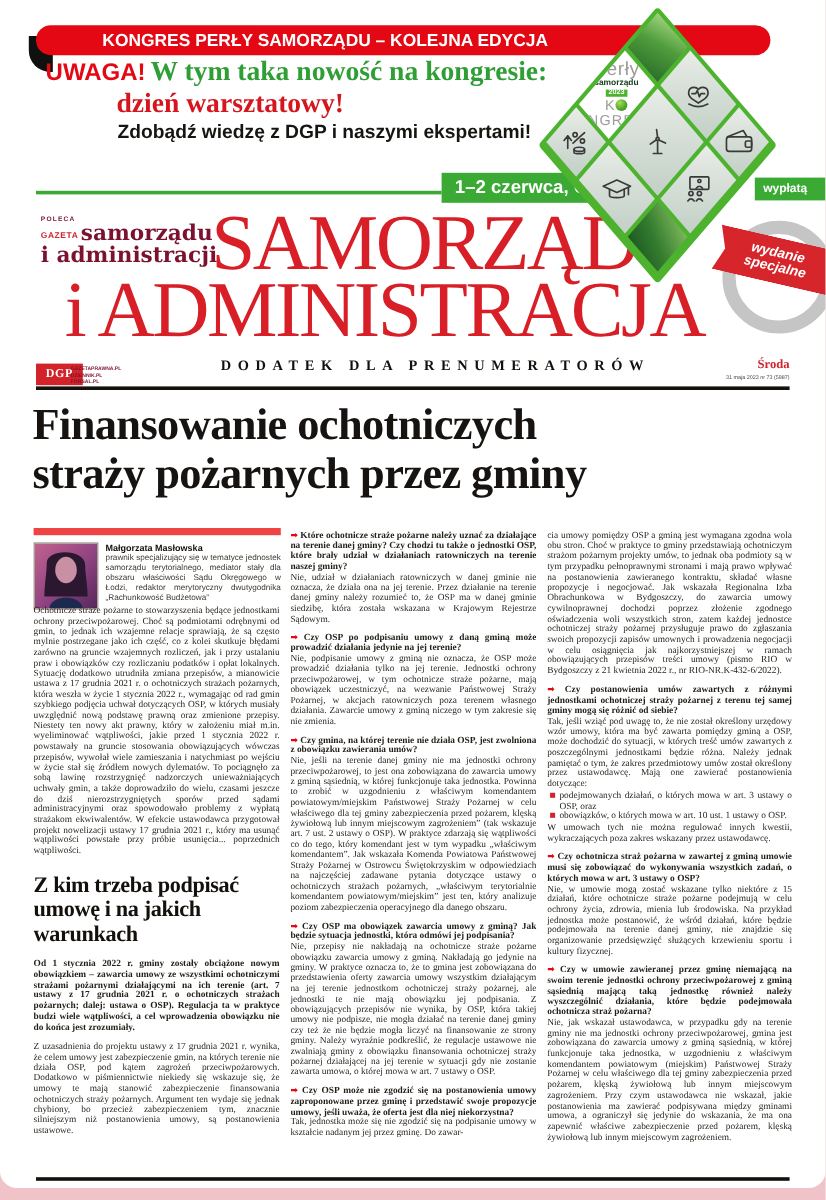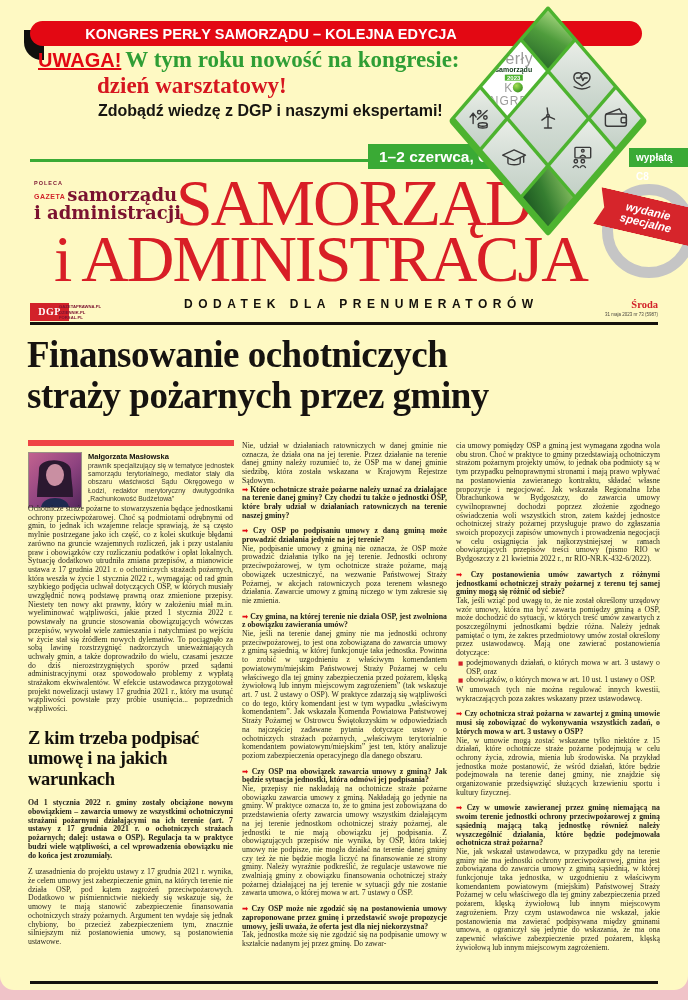--- a/index.html
+++ b/index.html
@@ -1,25 +1,25 @@
 <!DOCTYPE html>
 <html lang="pl"><head>
 <meta charset="utf-8">
 <style>
   html,body{margin:0;padding:0;}
   body{width:688px;height:1000px;background:#f0c3c8;font-family:"Liberation Serif",serif;position:relative;}
-  .page{position:absolute;left:0;top:0;width:688px;height:990px;background:#fef9c3;overflow:hidden;border-radius:0 0 14px 14px;}
+  .page{position:absolute;left:0;top:0;width:688px;height:990px;background:#ffffff;overflow:hidden;border-radius:0 0 14px 14px;}
 
   
   .fold{position:absolute;left:24px;top:30px;width:20px;height:30px;background:#10100e;border-radius:0 0 0 18px;z-index:1;}
   .redbar{position:absolute;left:30px;top:21px;width:612px;height:25px;background:#e30813;border-radius:13px;z-index:2;
           display:flex;align-items:center;justify-content:center;padding-right:130px;box-sizing:border-box;}
   .redbar span{color:#fff;font-family:"Liberation Sans",sans-serif;font-weight:bold;font-size:14.5px;letter-spacing:0;white-space:nowrap;}
   .uwaga-row{position:absolute;left:38px;top:47px;white-space:nowrap;z-index:2;}
-  .uwaga{color:#e30813;font-family:"Liberation Sans",sans-serif;font-weight:bold;font-size:20px;text-decoration:underline;}
+  .uwaga{color:#e30813;font-family:"Liberation Sans",sans-serif;font-weight:bold;font-size:20px;}
   .promo-green{color:#2f9e35;font-family:"Liberation Serif",serif;font-weight:bold;font-size:23px;}
   .promo-red{position:absolute;left:97px;top:73px;color:#d6161f;font-family:"Liberation Serif",serif;font-weight:bold;font-size:23px;z-index:2;}
   .promo-lines{position:absolute;left:98px;top:100px;font-family:"Liberation Sans",sans-serif;font-weight:bold;font-size:16px;line-height:22px;color:#171511;z-index:2;}
   .green-line{position:absolute;left:30px;top:159px;width:338px;height:3px;background:#3aaa35;}
   .event-box{position:absolute;left:368px;top:144px;height:25px;background:#3aaa35;color:#fff;font-family:"Liberation Sans",sans-serif;
              font-weight:bold;font-size:15.5px;line-height:25px;padding:0 11px;z-index:4;}
   .more-box{position:absolute;left:629px;top:148px;height:19px;background:#3aaa35;color:#fff;font-family:"Liberation Sans",sans-serif;
             font-weight:bold;font-size:10px;line-height:19px;padding:0 7px;z-index:6;}
 
   
@@ -43,21 +43,21 @@
 
   
   .brand{position:absolute;left:34px;top:180px;color:#7b1230;}
   .brand .poleca{font-family:"Liberation Sans",sans-serif;font-weight:bold;font-size:5.5px;letter-spacing:1px;}
   .brand .row2{line-height:17px;}
   .brand .gazeta{font-family:"Liberation Sans",sans-serif;font-weight:bold;font-size:7px;color:#d2222a;letter-spacing:.5px;margin-right:2px;vertical-align:2px;}
   .brand .b-big{font-family:"DejaVu Serif","Liberation Serif",serif;font-weight:bold;font-size:18px;}
   .brand .row3{font-family:"DejaVu Serif","Liberation Serif",serif;font-weight:bold;font-size:18px;line-height:16px;}
   .title1{position:absolute;left:176px;top:170px;font-family:"Liberation Serif",serif;font-size:66px;line-height:66px;color:#d81e26;letter-spacing:-2px;z-index:2;}
   .title2{position:absolute;left:54px;top:226px;font-family:"Liberation Serif",serif;font-size:66px;line-height:66px;color:#d81e26;letter-spacing:-2px;z-index:2;}
-  .subtitle{position:absolute;left:184px;top:297px;font-family:Liberation Sans, sans-serif;font-weight:bold;font-size:12px;letter-spacing:5.5px;color:#14110c;z-index:2;}
+  .subtitle{position:absolute;left:184px;top:297px;font-family:Liberation Serif, serif;font-weight:bold;font-size:12px;letter-spacing:5.5px;color:#14110c;z-index:2;}
   .ring{position:absolute;left:602px;top:184px;width:72px;height:72px;border:11px solid #c5c5c5;border-radius:50%;z-index:1;}
   .ribbon{position:absolute;left:596px;top:198px;width:102px;height:38px;background:#d6252b;transform:rotate(13deg);z-index:3;
           clip-path:polygon(0 0,100% 0,93% 50%,100% 100%,0 100%,7% 50%);
           display:flex;flex-direction:column;align-items:center;justify-content:center;}
   .ribbon span{color:#fff;font-family:"Liberation Sans",sans-serif;font-style:italic;font-weight:bold;font-size:11.5px;line-height:12px;}
   .dgp-box{position:absolute;left:30px;top:303px;width:39px;height:18px;background:#d2222a;color:#fff;text-align:center;
            font-family:"Liberation Serif",serif;font-weight:bold;font-size:10px;line-height:18px;letter-spacing:.5px;}
   .dgp-sites{position:absolute;left:59px;top:304px;font-family:"Liberation Sans",sans-serif;font-weight:bold;font-size:4.2px;line-height:5.6px;color:#7b1230;}
   .weekday{position:absolute;right:30px;top:299px;color:#d2222a;font-family:"Liberation Serif",serif;font-weight:bold;font-size:10.5px;text-align:right;}
   .issue{position:absolute;right:30px;top:312px;font-family:"Liberation Sans",sans-serif;font-size:4.5px;color:#4a463e;text-align:right;}
@@ -99,21 +99,21 @@
 <body>
 
 <div class="page">
 
   <div class="fold"></div>
   <div class="redbar">
     <span>KONGRES PERŁY SAMORZĄDU – KOLEJNA EDYCJA</span>
   </div>
   <div class="uwaga-row">
     <span class="uwaga">UWAGA!</span>
-    <span class="promo-green">W tym roku nowość na kongresie:</span>
+    <span class="promo-green">W tym taka nowość na kongresie:</span>
   </div>
   <div class="promo-red">dzień warsztatowy!</div>
   <div class="promo-lines">
     <div>Zdobądź wiedzę z DGP i naszymi ekspertami!</div>
   </div>
   <div class="green-line"></div>
   <div class="event-box">1–2 czerwca, Gdynia</div>
   <div class="more-box">wypłatą C8</div>
 
   <div class="diamond">
@@ -241,22 +241,22 @@
 
   <div class="col col1">
     <div class="bt">Ochotnicze straże pożarne to stowarzyszenia będące jednostkami ochrony przeciwpożarowej. Choć są podmiotami odrębnymi od gmin, to jednak ich wzajemne relacje sprawiają, że są często mylnie postrzegane jako ich część, co z kolei skutkuje błędami zarówno na gruncie wzajemnych rozliczeń, jak i przy ustalaniu praw i obowiązków czy rozliczaniu podatków i opłat lokalnych. Sytuację dodatkowo utrudniła zmiana przepisów, a mianowicie ustawa z 17 grudnia 2021 r. o ochotniczych strażach pożarnych, która weszła w życie 1 stycznia 2022 r., wymagając od rad gmin szybkiego podjęcia uchwał dotyczących OSP, w których musiały uwzględnić nową podstawę prawną oraz zmienione przepisy. Niestety ten nowy akt prawny, który w założeniu miał m.in. wyeliminować wątpliwości, jakie przed 1 stycznia 2022 r. powstawały na gruncie stosowania obowiązujących wówczas przepisów, wywołał wiele zamieszania i natychmiast po wejściu w życie stał się źródłem nowych dylematów. To pociągnęło za sobą lawinę rozstrzygnięć nadzorczych unieważniających uchwały gmin, a także doprowadziło do wielu, czasami jeszcze do dziś nierozstrzygniętych sporów przed sądami administracyjnymi oraz spowodowało problemy z wypłatą strażakom ekwiwalentów. W efekcie ustawodawca przygotował projekt nowelizacji ustawy 17 grudnia 2021 r., który ma usunąć wątpliwości powstałe przy próbie usunięcia... poprzednich wątpliwości.</div>
     <div class="subhead">Z kim trzeba podpisać umowę i na jakich warunkach</div>
     <div class="bt lead">Od 1 stycznia 2022 r. gminy zostały obciążone nowym obowiązkiem – zawarcia umowy ze wszystkimi ochotniczymi strażami pożarnymi działającymi na ich terenie (art. 7 ustawy z 17 grudnia 2021 r. o ochotniczych strażach pożarnych; dalej: ustawa o OSP). Regulacja ta w praktyce budzi wiele wątpliwości, a cel wprowadzenia obowiązku nie do końca jest zrozumiały.</div>
     <div class="bt para">Z uzasadnienia do projektu ustawy z 17 grudnia 2021 r. wynika, że celem umowy jest zabezpieczenie gmin, na których terenie nie działa OSP, pod kątem zagrożeń przeciwpożarowych. Dodatkowo w piśmiennictwie niekiedy się wskazuje się, że umowy te mają stanowić zabezpieczenie finansowania ochotniczych straży pożarnych. Argument ten wydaje się jednak chybiony, bo przecież zabezpieczeniem tym, znacznie silniejszym niż postanowienia umowy, są postanowienia ustawowe.</div>
   </div>
 
   <div class="col col2">
     <div class="qa" style="margin-top:0;">
+      <div class="bt q"><span class="arrow">➡</span> <span>Które ochotnicze straże pożarne należy uznać za działające na terenie danej gminy? Czy chodzi tu także o jednostki OSP, które brały udział w działaniach ratowniczych na terenie naszej gminy?</span></div>
       <div class="bt">Nie, udział w działaniach ratowniczych w danej gminie nie oznacza, że działa ona na jej terenie. Przez działanie na terenie danej gminy należy rozumieć to, że OSP ma w danej gminie siedzibę, która została wskazana w Krajowym Rejestrze Sądowym.</div>
-      <div class="bt q"><span class="arrow">➡</span> <span>Które ochotnicze straże pożarne należy uznać za działające na terenie danej gminy? Czy chodzi tu także o jednostki OSP, które brały udział w działaniach ratowniczych na terenie naszej gminy?</span></div>
     </div>
     <div class="qa">
       <div class="bt q"><span class="arrow">➡</span> <span>Czy OSP po podpisaniu umowy z daną gminą może prowadzić działania jedynie na jej terenie?</span></div>
       <div class="bt">Nie, podpisanie umowy z gminą nie oznacza, że OSP może prowadzić działania tylko na jej terenie. Jednostki ochrony przeciwpożarowej, w tym ochotnicze straże pożarne, mają obowiązek uczestniczyć, na wezwanie Państwowej Straży Pożarnej, w akcjach ratowniczych poza terenem własnego działania. Zawarcie umowy z gminą niczego w tym zakresie się nie zmienia.</div>
     </div>
     <div class="qa">
       <div class="bt q"><span class="arrow">➡</span> <span>Czy gmina, na której terenie nie działa OSP, jest zwolniona z obowiązku zawierania umów?</span></div>
       <div class="bt">Nie, jeśli na terenie danej gminy nie ma jednostki ochrony przeciwpożarowej, to jest ona zobowiązana do zawarcia umowy z gminą sąsiednią, w której funkcjonuje taka jednostka. Powinna to zrobić w uzgodnieniu z właściwym komendantem powiatowym/miejskim Państwowej Straży Pożarnej w celu właściwego dla tej gminy zabezpieczenia przed pożarem, klęską żywiołową lub innym miejscowym zagrożeniem” (tak wskazuje art. 7 ust. 2 ustawy o OSP). W praktyce zdarzają się wątpliwości co do tego, który komendant jest w tym wypadku „właściwym komendantem”. Jak wskazała Komenda Powiatowa Państwowej Straży Pożarnej w Ostrowcu Świętokrzyskim w odpowiedziach na najczęściej zadawane pytania dotyczące ustawy o ochotniczych strażach pożarnych, „właściwym terytorialnie komendantem powiatowym/miejskim” jest ten, który analizuje poziom zabezpieczenia operacyjnego dla danego obszaru.</div>
     </div>
     <div class="qa">

